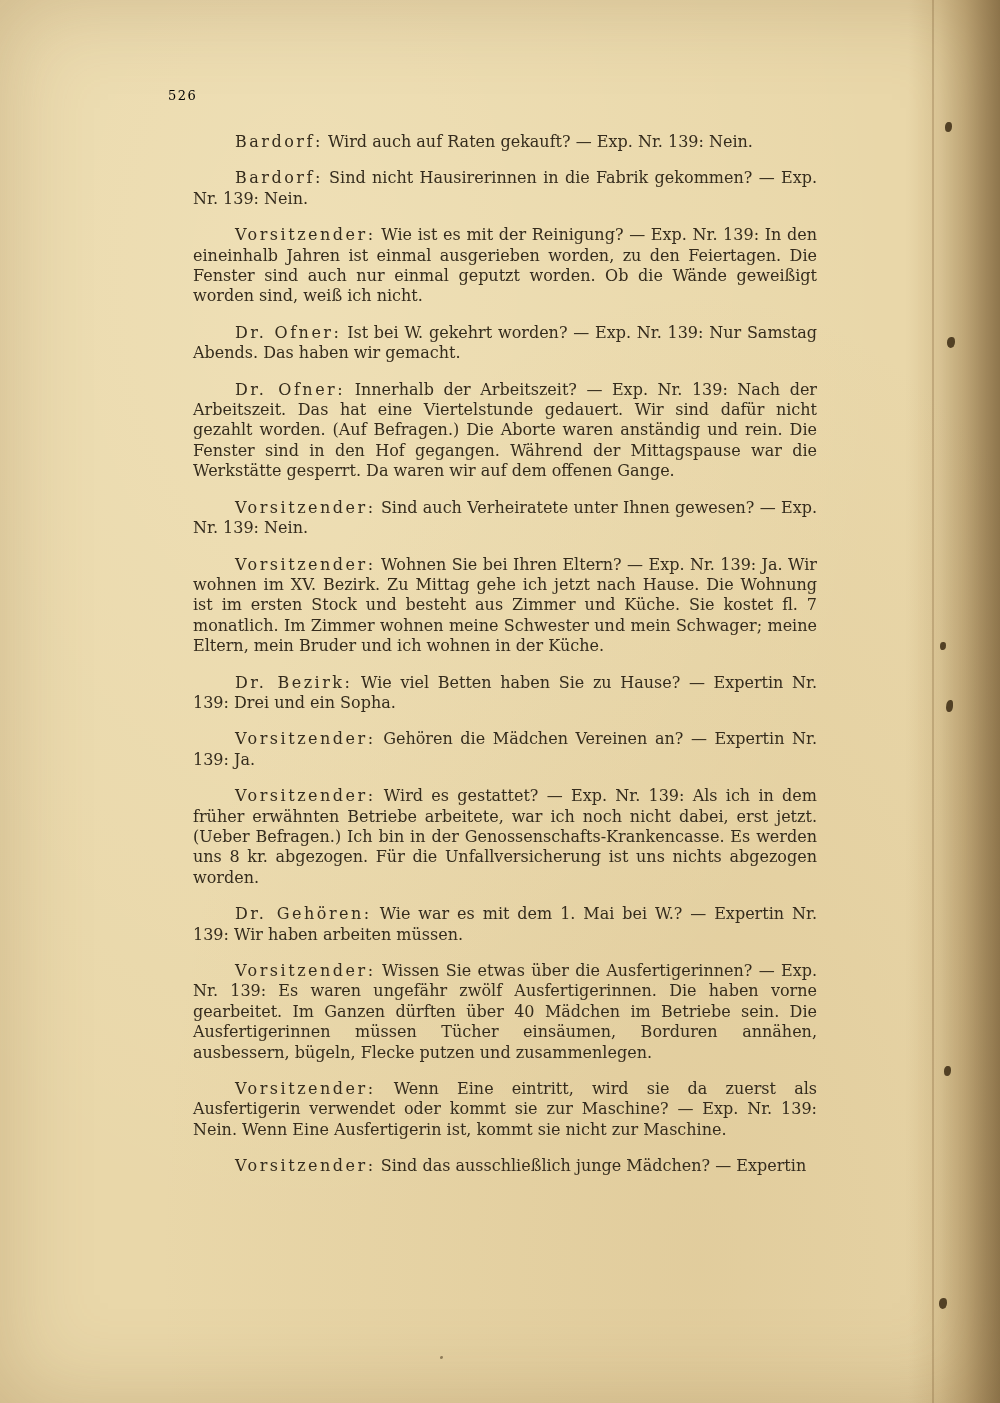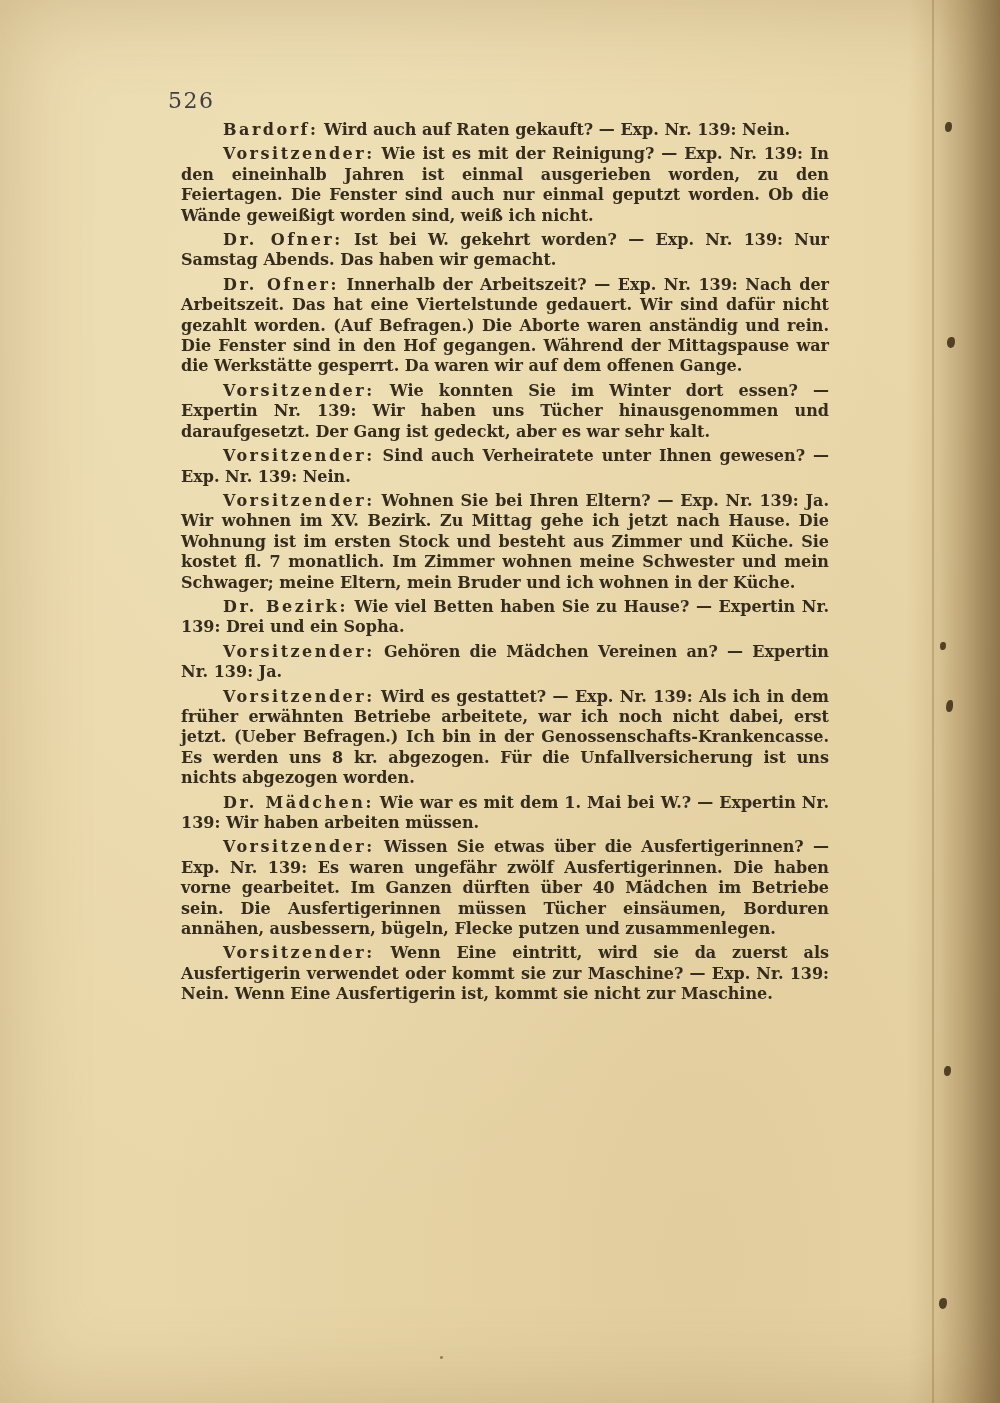--- a/index.html
+++ b/index.html
@@ -46,40 +46,39 @@
     position: absolute;
     background: #3c2b14;
     border-radius: 50% 40% 55% 45%;
     opacity: 0.85;
   }
 
   .page-number {
     position: absolute;
     left: 168px;
     top: 88px;
-    font-size: 22px;
+    font-size: 13px;
     letter-spacing: 1.5px;
-    color: #404040;
+    color: #000000;
   }
 
   .text-column {
     position: absolute;
     left: 177px;
     top: 116px;
     width: 656px;
     font-size: 16px;
     line-height: 20.4px;
     text-align: justify;
     color: #352c1d;
   }
   .text-column p {
-    margin: 4px;
+    margin: 16px;
     padding: 0;
     text-indent: 42px;
-    font-weight: bold;
   }
   .speaker {
     letter-spacing: 2.5px;
   }
 </style>
 </head>
 <body>
 
 <div class="paper"></div>
 
@@ -91,25 +90,26 @@
 <div class="speck" style="left:940px; top:642px; width:6px; height:8px;"></div>
 <div class="speck" style="left:946px; top:700px; width:7px; height:12px; border-radius:60% 30% 50% 40%;"></div>
 <div class="speck" style="left:944px; top:1066px; width:7px; height:10px;"></div>
 <div class="speck" style="left:939px; top:1298px; width:8px; height:11px;"></div>
 <div class="speck" style="left:440px; top:1356px; width:3px; height:3px; opacity:0.5;"></div>
 
 <div class="page-number">526</div>
 
 <div class="text-column">
   <p><span class="speaker">Bardorf:</span> <span>Wird auch auf Raten gekauft? — Exp. Nr. 139: Nein.</span></p>
+  <p><span class="speaker">Bardorf:</span> <span>Sind nicht Hausirerinnen in die Fabrik gekommen? — Exp. Nr. 139: Nein.</span></p>
   <p><span class="speaker">Vorsitzender:</span> <span>Wie ist es mit der Reinigung? — Exp. Nr. 139: In den eineinhalb Jahren ist einmal ausgerieben worden, zu den Feiertagen. Die Fenster sind auch nur einmal geputzt worden. Ob die Wände geweißigt worden sind, weiß ich nicht.</span></p>
   <p><span class="speaker">Dr. Ofner:</span> <span>Ist bei W. gekehrt worden? — Exp. Nr. 139: Nur Samstag Abends. Das haben wir gemacht.</span></p>
   <p><span class="speaker">Dr. Ofner:</span> <span>Innerhalb der Arbeitszeit? — Exp. Nr. 139: Nach der Arbeitszeit. Das hat eine Viertelstunde gedauert. Wir sind dafür nicht gezahlt worden. (Auf Befragen.) Die Aborte waren anständig und rein. Die Fenster sind in den Hof gegangen. Während der Mittagspause war die Werkstätte gesperrt. Da waren wir auf dem offenen Gange.</span></p>
-  <p><span class="speaker">Vorsitzender:</span> <span>Wie konnten Sie im Winter dort essen? — Expertin Nr. 139: Wir haben uns Tücher hinausgenommen und daraufgesetzt. Der Gang ist gedeckt, aber es war sehr kalt.</span></p>
   <p><span class="speaker">Vorsitzender:</span> <span>Sind auch Verheiratete unter Ihnen gewesen? — Exp. Nr. 139: Nein.</span></p>
   <p><span class="speaker">Vorsitzender:</span> <span>Wohnen Sie bei Ihren Eltern? — Exp. Nr. 139: Ja. Wir wohnen im XV. Bezirk. Zu Mittag gehe ich jetzt nach Hause. Die Wohnung ist im ersten Stock und besteht aus Zimmer und Küche. Sie kostet fl. 7 monatlich. Im Zimmer wohnen meine Schwester und mein Schwager; meine Eltern, mein Bruder und ich wohnen in der Küche.</span></p>
   <p><span class="speaker">Dr. Bezirk:</span> <span>Wie viel Betten haben Sie zu Hause? — Expertin Nr. 139: Drei und ein Sopha.</span></p>
   <p><span class="speaker">Vorsitzender:</span> <span>Gehören die Mädchen Vereinen an? — Expertin Nr. 139: Ja.</span></p>
   <p><span class="speaker">Vorsitzender:</span> <span>Wird es gestattet? — Exp. Nr. 139: Als ich in dem früher erwähnten Betriebe arbeitete, war ich noch nicht dabei, erst jetzt. (Ueber Befragen.) Ich bin in der Genossenschafts-Krankencasse. Es werden uns 8 kr. abgezogen. Für die Unfallversicherung ist uns nichts abgezogen worden.</span></p>
-  <p><span class="speaker">Dr. Mädchen:</span> <span>Wie war es mit dem 1. Mai bei W.? — Expertin Nr. 139: Wir haben arbeiten müssen.</span></p>
+  <p><span class="speaker">Dr. Gehören:</span> <span>Wie war es mit dem 1. Mai bei W.? — Expertin Nr. 139: Wir haben arbeiten müssen.</span></p>
   <p><span class="speaker">Vorsitzender:</span> <span>Wissen Sie etwas über die Ausfertigerinnen? — Exp. Nr. 139: Es waren ungefähr zwölf Ausfertigerinnen. Die haben vorne gearbeitet. Im Ganzen dürften über 40 Mädchen im Betriebe sein. Die Ausfertigerinnen müssen Tücher einsäumen, Borduren annähen, ausbessern, bügeln, Flecke putzen und zusammenlegen.</span></p>
   <p><span class="speaker">Vorsitzender:</span> <span>Wenn Eine eintritt, wird sie da zuerst als Ausfertigerin verwendet oder kommt sie zur Maschine? — Exp. Nr. 139: Nein. Wenn Eine Ausfertigerin ist, kommt sie nicht zur Maschine.</span></p>
+  <p><span class="speaker">Vorsitzender:</span> <span>Sind das ausschließlich junge Mädchen? — Expertin</span></p>
 </div>
 
 </body></html>

